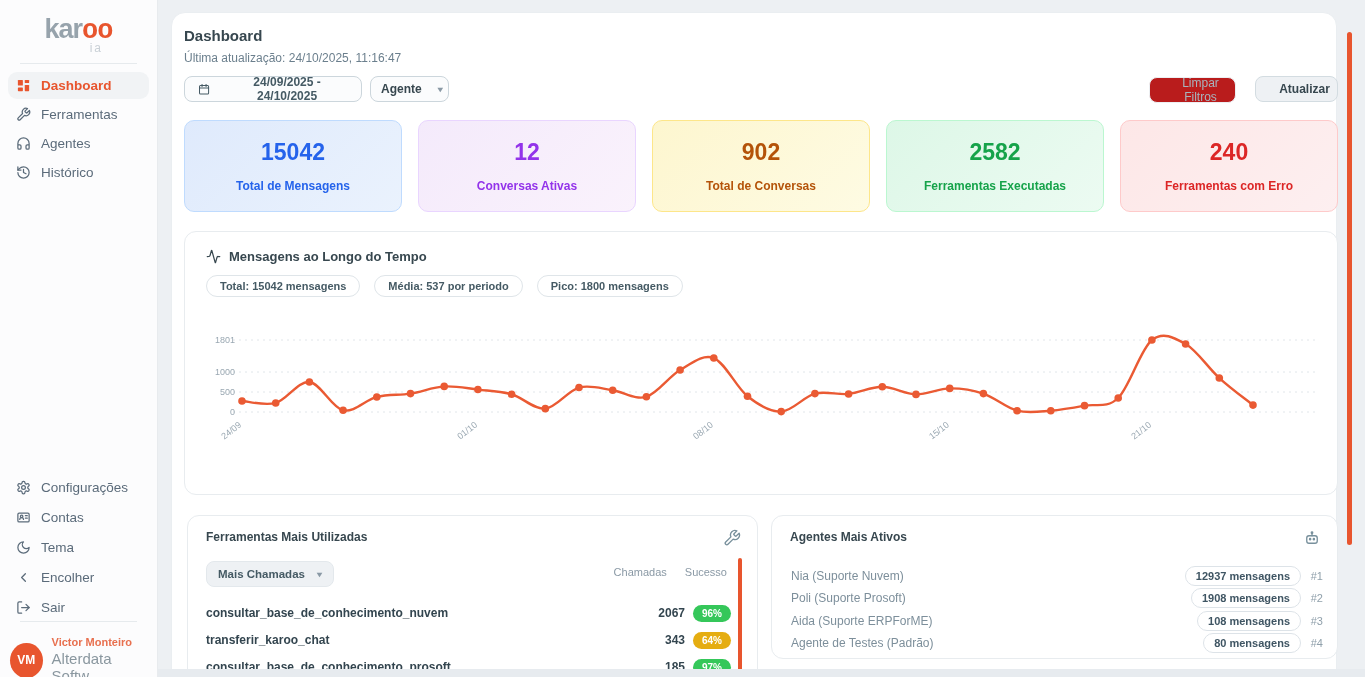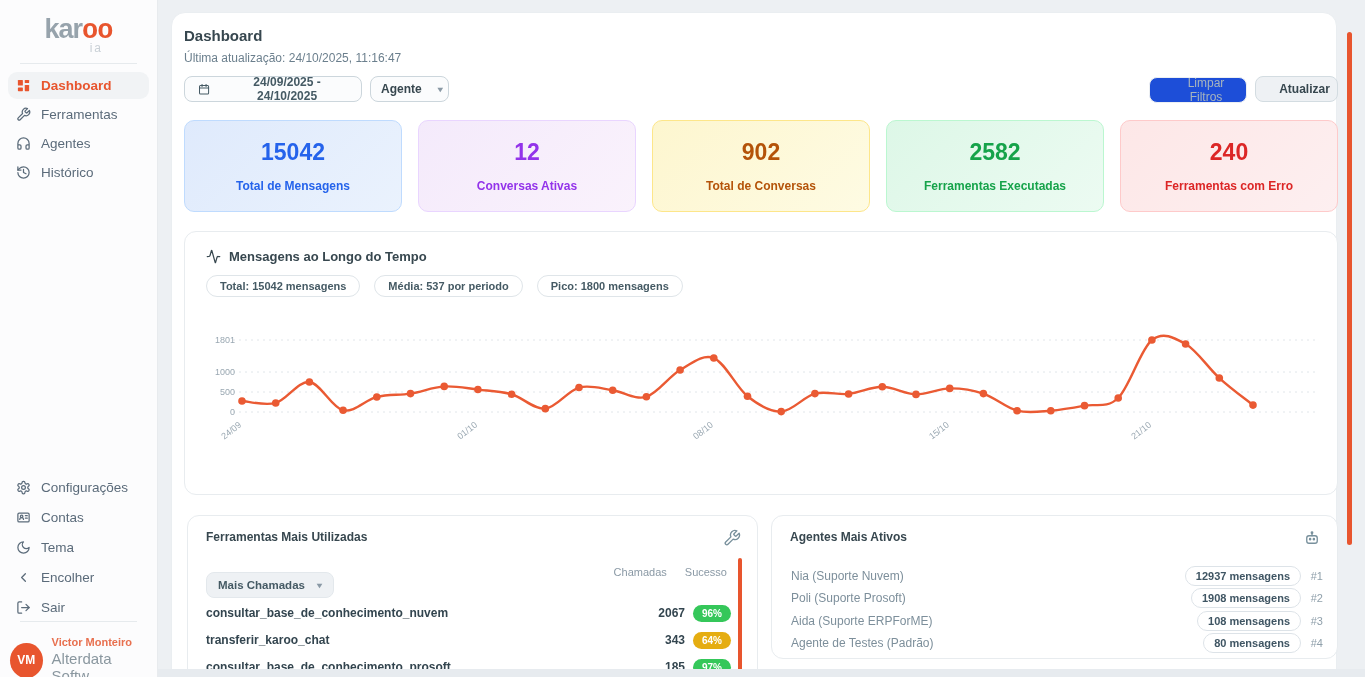--- a/index.html
+++ b/index.html
@@ -35,21 +35,21 @@
   .page-title { position:absolute; left:12px; top:14px; font-size:15px; font-weight:700; color:#37474f; }
   .page-sub   { position:absolute; left:12px; top:38px; font-size:12px; color:#6b7f8d; }
 
   
   .btn { display:flex; align-items:center; gap:16px; height:26px; border-radius:8px; font-size:12px; cursor:pointer; }
   .date-btn { position:absolute; left:12px; top:63px; width:178px; padding:0 13px; background:#fbfcfd;
               border:1px solid #ccd6dc; font-weight:700; color:#455a64; }
   .agent-select { position:absolute; left:198px; top:63px; width:79px; padding:0 10px; background:#fbfcfd;
                   border:1px solid #ccd6dc; font-weight:700; color:#37474f; justify-content:space-between; }
   .chev { font-size:10px; color:#8a99a5; transform:scaleY(.8); }
-  .clear-btn { position:absolute; left:977px; top:64px; width:98px; padding:0 26px; background:#1d4ed8;
+  .clear-btn { position:absolute; left:977px; top:64px; width:87px; padding:0 26px; background:#b91c1c;
                border:1px solid #eceff2; color:#a7b4bd; justify-content:center; }
   .refresh-btn { position:absolute; left:1083px; top:63px; width:83px; padding:0 10px; background:#eef1f4;
                  border:1px solid #d3dce1; font-weight:700; color:#37474f; justify-content:center; }
   .btn svg { width:13px; height:13px; fill:none; stroke:currentColor; stroke-width:2; stroke-linecap:round; stroke-linejoin:round; }
 
   
   .stats { position:absolute; left:12px; top:107px; width:1154px; display:flex; gap:16px; }
   .stat { flex:1; height:92px; border-radius:10px; border:1px solid; text-align:center; padding-top:18px; }
   .stat .num { font-size:23px; font-weight:700; }
   .stat .lbl { font-size:12px; font-weight:600; margin-top:13px; }
@@ -71,21 +71,21 @@
   #chart-svg text { font-family:"Liberation Sans", sans-serif; }
 
   
   .card { position:absolute; background:#fff; border:1px solid #e8ecef; border-radius:12px; overflow:hidden; }
   .tools-card  { left:15px;  top:502px; width:571px; height:170px; }
   .agents-card { left:599px; top:502px; width:567px; height:144px; }
   .card-title { position:absolute; left:18px; top:14px; font-size:12px; font-weight:700; color:#37474f; }
   .card-icon { position:absolute; right:16px; top:13px; width:18px; height:18px; }
   .card-icon svg { width:18px; height:18px; fill:none; stroke:#78909c; stroke-width:1.8; stroke-linecap:round; stroke-linejoin:round; }
 
-  .sort-select { position:absolute; left:18px; top:56px; width:128px; height:26px; background:#eef1f4; border:1px solid #e3e8ec;
+  .sort-select { position:absolute; left:18px; top:45px; width:128px; height:26px; background:#eef1f4; border:1px solid #e3e8ec;
                  border-radius:8px; display:flex; align-items:center; justify-content:space-between; padding:0 11px;
                  font-size:11.5px; font-weight:600; color:#455a64; cursor:pointer; }
   .tool-cols { position:absolute; top:50px; right:30px; font-size:11px; color:#8a99a5; display:flex; gap:18px; }
   .tool-row { position:absolute; left:18px; right:26px; height:18px; display:flex; align-items:center; }
   .tool-name { flex:1; font-size:12px; font-weight:600; color:#33454f; }
   .tool-calls { width:44px; text-align:right; font-size:12px; font-weight:700; color:#33454f; margin-right:8px; }
   .pct { width:38px; height:17px; border-radius:9px; color:#fff; font-size:10px; font-weight:700;
          display:flex; align-items:center; justify-content:center; }
   .pct.green { background:#35c75a; }
   .pct.amber { background:#e5ad11; }

